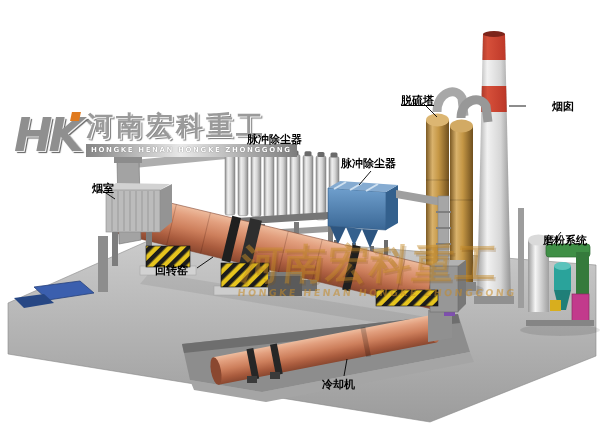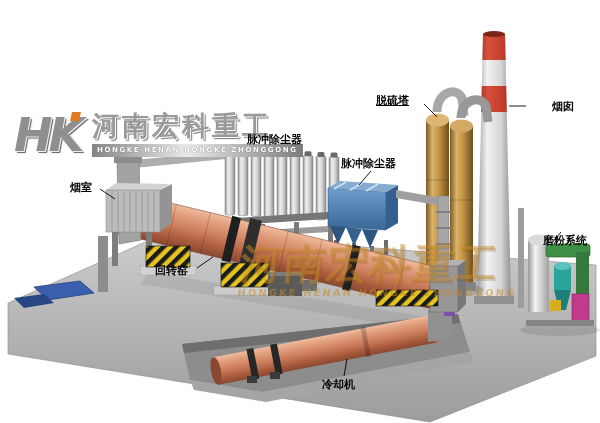--- a/index.html
+++ b/index.html
@@ -2,30 +2,30 @@
 <html><head>
 <meta charset="utf-8">
 <style>
   html,body{margin:0;padding:0;background:#fff;}
   .stage{position:relative;width:600px;height:423px;background:#fff;overflow:hidden;
          font-family:"DejaVu Sans",sans-serif;}
   .scene{position:absolute;left:0;top:0;z-index:1;}
   .note{position:absolute;left:28px;top:16px;z-index:4;
         font:600 10.5px/1.4 "DejaVu Sans",sans-serif;color:#1a1a1a;letter-spacing:.5px;white-space:nowrap;}
   .lbl{position:absolute;z-index:4;font:700 11px/1.2 "DejaVu Sans",sans-serif;color:#000;white-space:nowrap;}
-  .lbl-smoke{left:70px;top:182px;font-family:Liberation Mono, monospace;}
+  .lbl-smoke{left:92px;top:182px;}
   .lbl-tube{left:247px;top:133px;}
   .lbl-dc{left:341px;top:157px;}
-  .lbl-desulf{left:376px;top:94px;text-decoration:underline;}
+  .lbl-desulf{left:401px;top:94px;text-decoration:underline;}
   .lbl-chimney{left:552px;top:100px;}
   .lbl-grind{left:543px;top:234px;}
   .lbl-kiln{left:155px;top:264px;}
   .lbl-cooler{left:322px;top:378px;}
   
-  .logo{position:absolute;left:14px;top:110px;z-index:4;display:flex;gap:12px;align-items:flex-start;}
+  .logo{position:absolute;left:14px;top:110px;z-index:4;display:flex;gap:6px;align-items:flex-start;}
   .logo-mark-wrap{position:relative;width:66px;height:60px;}
   .logo-mark{font:italic 800 46px/1.1 "DejaVu Sans",sans-serif;color:#8f8f8f;letter-spacing:-4px;
              text-shadow:1px 1px 0 #efefef,2px 2px 1px #606060;}
   .logo-dot{position:absolute;right:0;top:2px;width:9px;height:9px;background:#e07a1e;transform:skewX(-12deg);}
   .logo-cn{font:700 27px/1.15 "DejaVu Sans",sans-serif;color:#9a9a9a;letter-spacing:3px;
            text-shadow:1px 1px 0 #fff,2px 2px 1px #777;white-space:nowrap;}
   .logo-bar{margin-top:3px;height:13px;background:linear-gradient(90deg,#858585,#e9e9e9 45%,#7d7d7d);
             display:flex;align-items:center;padding:0 5px;}
   .logo-en{font:700 7px/1 "DejaVu Sans",sans-serif;color:#fff;letter-spacing:1.6px;text-shadow:0 0 1px #555;white-space:nowrap;}
   

